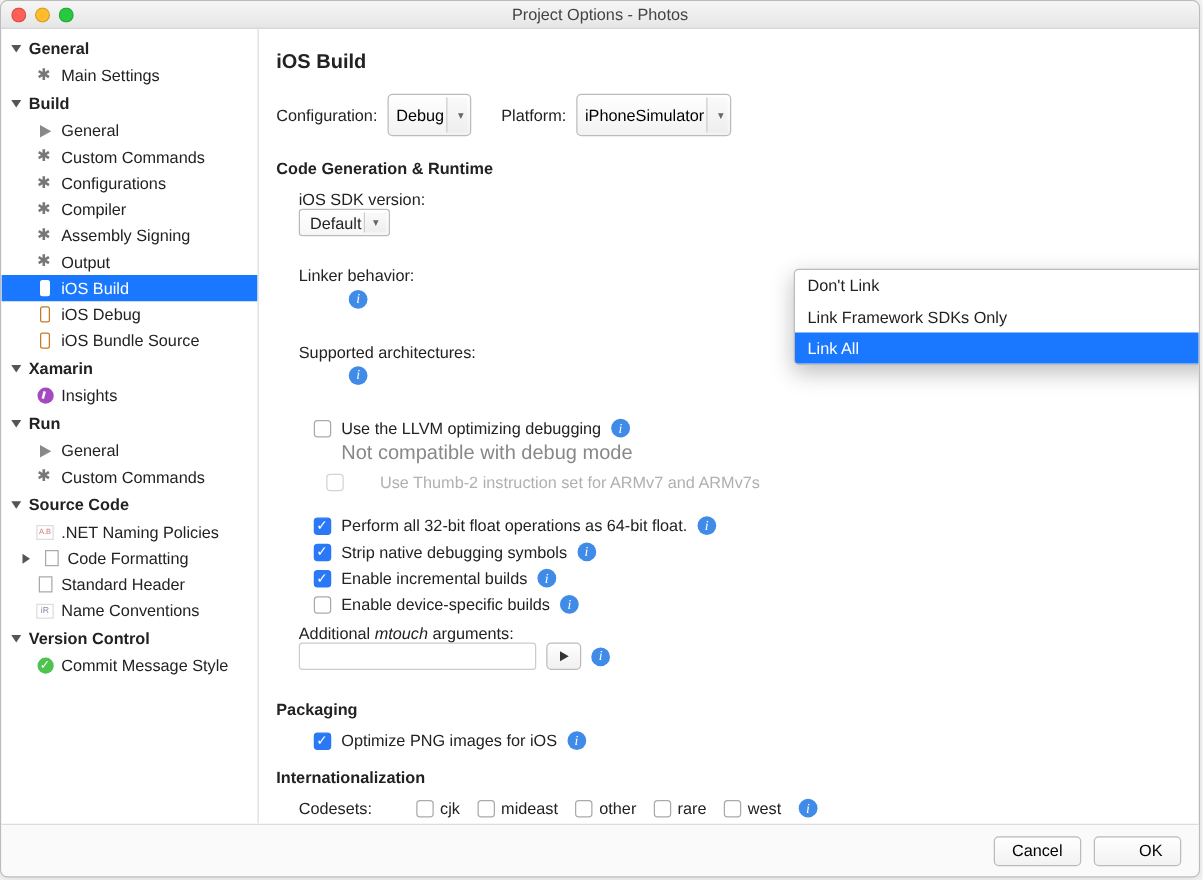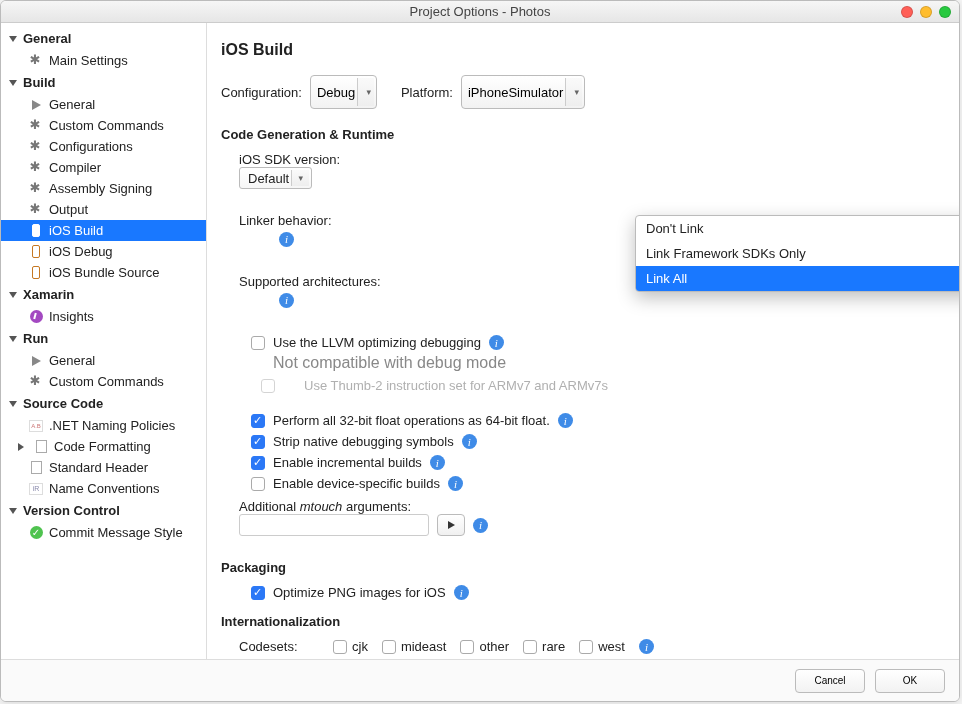--- a/index.html
+++ b/index.html
@@ -25,21 +25,20 @@
     overflow: hidden;
   }
   .titlebar {
     height: 22px;
     background: linear-gradient(#f6f6f6,#e6e6e6);
     border-bottom: 1px solid #ccc;
     display: flex;
     align-items: center;
     padding: 0 8px;
     position: relative;
-    justify-content: flex-end;
   }
   .traffic { display: flex; gap: 7px; }
   .tl-btn { width: 12px; height: 12px; border-radius: 50%; border: 0.5px solid rgba(0,0,0,0.15); }
   .tl-close { background: #ff5f57; }
   .tl-min { background: #ffbd2e; }
   .tl-max { background: #28c940; }
   .title {
     position: absolute; left: 0; right: 0; text-align: center;
     font-size: 13px; color: #444; pointer-events: none;
   }
@@ -213,21 +212,21 @@
 
   .footer {
     height: 42px; border-top: 1px solid #ddd;
     display: flex; align-items: center; justify-content: flex-end;
     padding: 0 14px; gap: 10px; background: #fafafa;
   }
   .btn {
     min-width: 70px; height: 24px;
     border: 1px solid #bbb; border-radius: 4px;
     background: linear-gradient(#fff,#f2f2f2);
-    font-size: 10px; padding: 0 14px;
+    font-size: 13px; padding: 0 14px; text-align: right;
   }
 
   .mtouch i { font-style: italic; }
 </style>
 </head>
 <body>
 
 <div class="window">
 
   <div class="titlebar">

